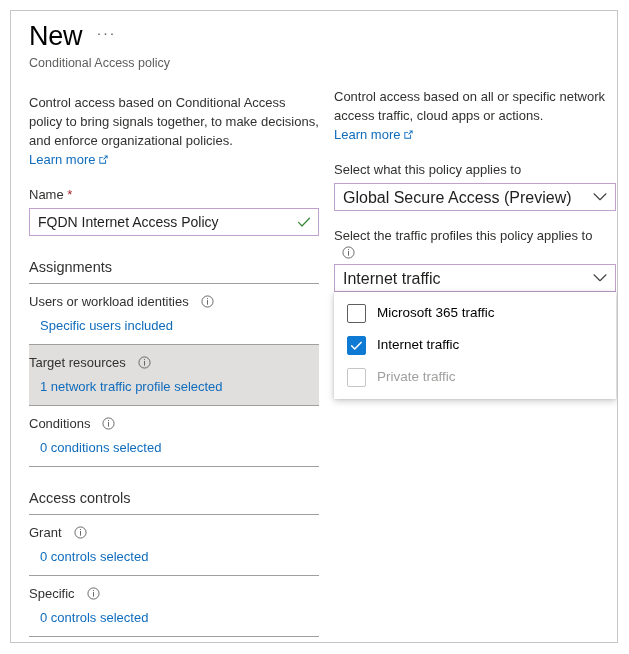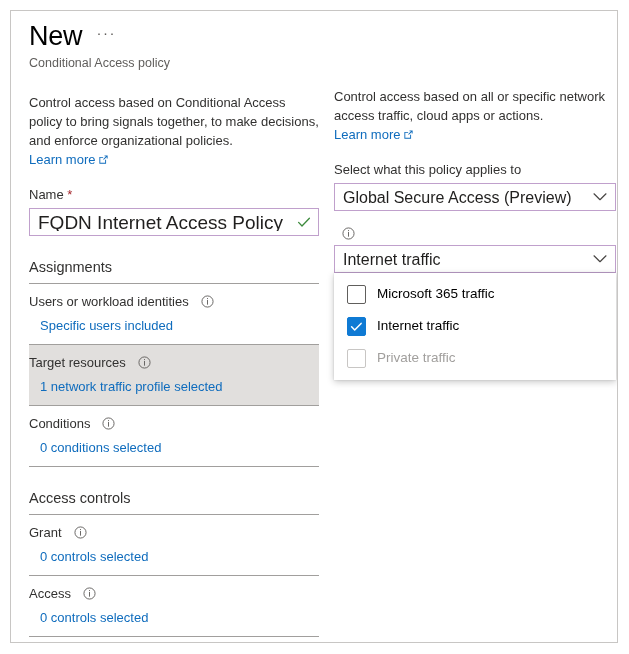--- a/index.html
+++ b/index.html
@@ -109,21 +109,21 @@
     height: 28px;
     border: 1px solid #c0a0cc;
     background: #fff;
     box-sizing: border-box;
     display: flex;
     align-items: center;
     padding: 0 26px 0 8px;
     cursor: text;
   }
   .textbox .val {
-    font-size: 19px;
+    font-size: 14px;
     color: #201f1e;
     line-height: 17px;
     white-space: nowrap;
     overflow: hidden;
   }
   .ok-check {
     position: absolute;
     right: 7px;
     top: 50%;
     transform: translateY(-50%);
@@ -360,21 +360,21 @@
         <div class="grp-link">
           <a class="link">0 controls selected</a>
         </div>
       </div>
     </div>
     <div class="rule"></div>
 
     <div class="grp">
       <div class="grp-inner">
         <div class="grp-label">
-          <span>Access</span>
+          <span>Specific</span>
           <span class="info-icon"><svg width="13" height="13" viewBox="0 0 14 14">
                 <circle cx="7" cy="7" r="6" fill="none" stroke="#605e5c" stroke-width="1"></circle>
                 <rect x="6.5" y="3.3" width="1" height="1.1" fill="#605e5c"></rect>
                 <rect x="6.5" y="5.4" width="1" height="5" fill="#605e5c"></rect>
               </svg></span>
         </div>
         <div class="grp-link">
           <a class="link">0 controls selected</a>
         </div>
       </div>
@@ -399,20 +399,21 @@
     <div class="dropdown">
       <span class="val">Global Secure Access (Preview)</span>
       <span class="chev">
         <svg width="14" height="9" viewBox="0 0 14 9">
             <path d="M1 1.3L7 7.2l6-5.9" stroke="#484644" stroke-width="1.2" fill="none" stroke-linecap="round" stroke-linejoin="round"></path>
           </svg>
       </span>
     </div>
 
     <div class="field-label">
+      <span class="sub-note">Select the traffic profiles this policy applies to</span>
       <div class="note-info">
         <span class="info-icon"><svg width="13" height="13" viewBox="0 0 14 14">
               <circle cx="7" cy="7" r="6" fill="none" stroke="#605e5c" stroke-width="1"></circle>
               <rect x="6.5" y="3.3" width="1" height="1.1" fill="#605e5c"></rect>
               <rect x="6.5" y="5.4" width="1" height="5" fill="#605e5c"></rect>
             </svg></span>
       </div>
     </div>
 
     <div style="position:relative;">

